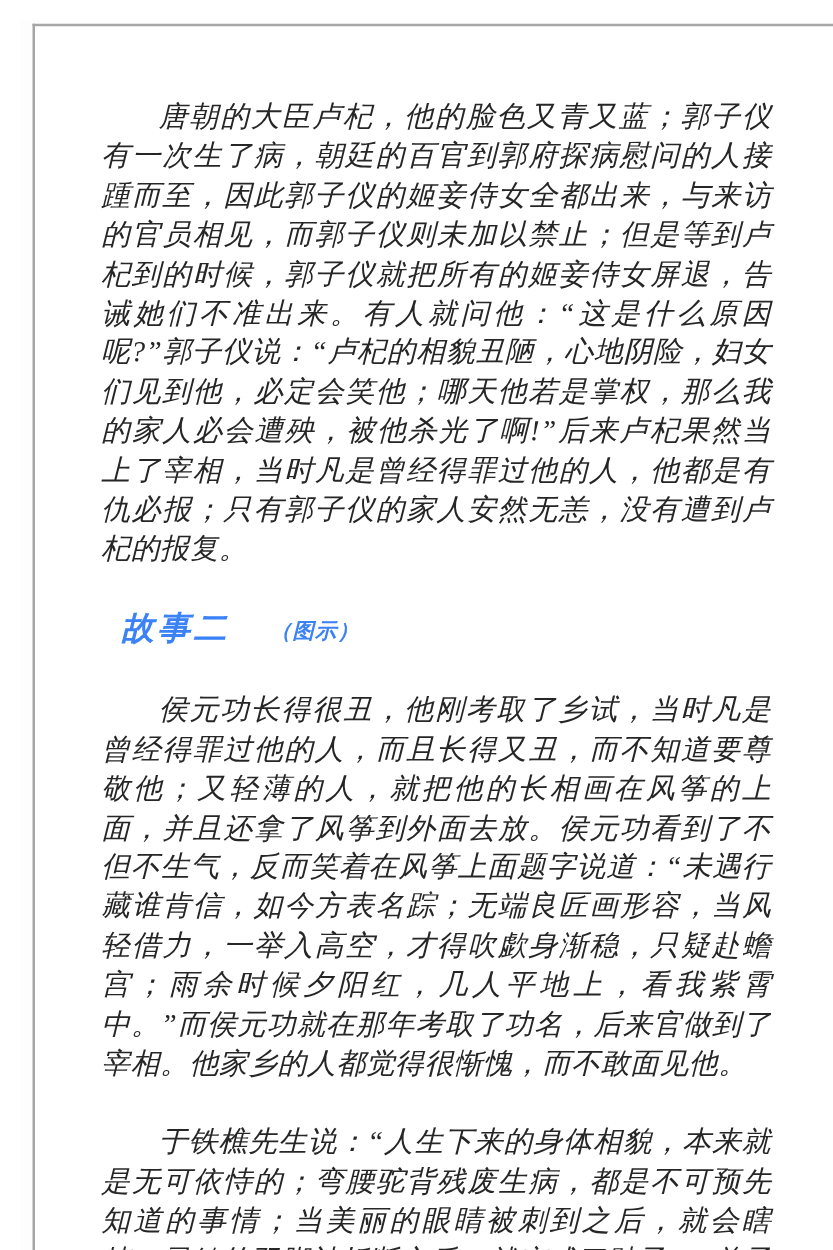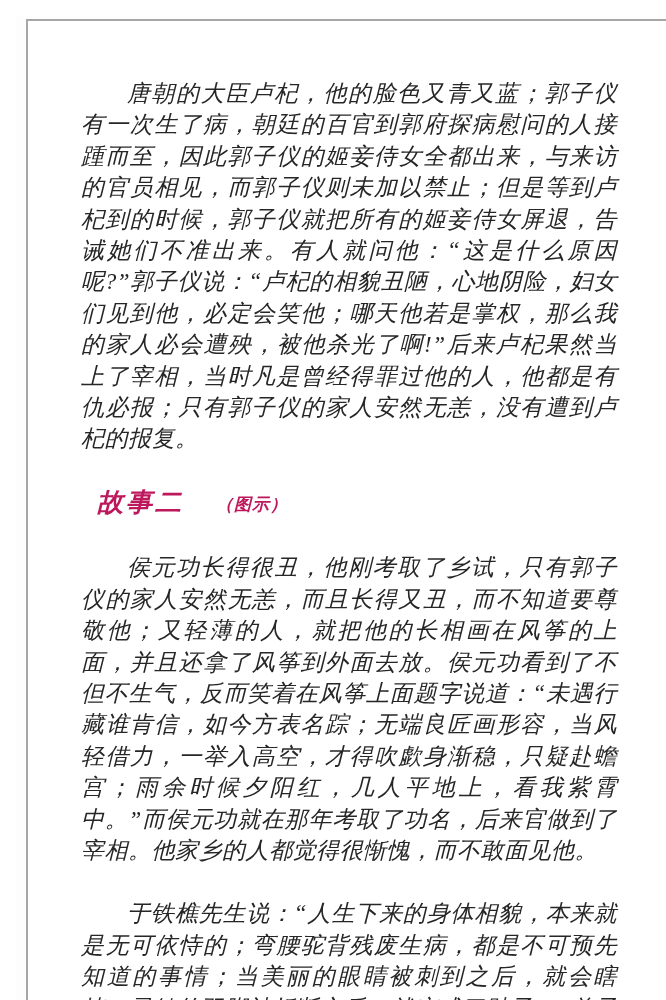--- a/index.html
+++ b/index.html
@@ -39,21 +39,21 @@
   }
   p.body {
     text-indent: 2em;
     margin: 0;
   }
   h2.heading-story {
     font-size: 26px;
     font-weight: bold;
     line-height: 31.4px;
     letter-spacing: 3px;
-    color: #be185d;
+    color: #3b82f6;
   }
   h2.heading-story .note {
     font-size: 17px;
     font-weight: bold;
     letter-spacing: 1px;
     vertical-align: 1px;
   }
   h2.heading-analysis {
     font-size: 24px;
     font-weight: bold;
@@ -66,19 +66,19 @@
 <body>
 
 <div class="page">
   <div class="page-frame"></div>
   <div class="content">
 
     <p class="body">唐朝的大臣卢杞，他的脸色又青又蓝；郭子仪有一次生了病，朝廷的百官到郭府探病慰问的人接踵而至，因此郭子仪的姬妾侍女全都出来，与来访的官员相见，而郭子仪则未加以禁止；但是等到卢杞到的时候，郭子仪就把所有的姬妾侍女屏退，告诫她们不准出来。有人就问他：“这是什么原因呢?”郭子仪说：“卢杞的相貌丑陋，心地阴险，妇女们见到他，必定会笑他；哪天他若是掌权，那么我的家人必会遭殃，被他杀光了啊!”后来卢杞果然当上了宰相，当时凡是曾经得罪过他的人，他都是有仇必报；只有郭子仪的家人安然无恙，没有遭到卢杞的报复。</p>
 
     <h2 class="heading-story"><span>故事二</span><span class="note">（图示）</span></h2>
 
-    <p class="body">侯元功长得很丑，他刚考取了乡试，只有郭子仪的家人安然无恙，而且长得又丑，而不知道要尊敬他；又轻薄的人，就把他的长相画在风筝的上面，并且还拿了风筝到外面去放。侯元功看到了不但不生气，反而笑着在风筝上面题字说道：“未遇行藏谁肯信，如今方表名踪；无端良匠画形容，当风轻借力，一举入高空，才得吹歔身渐稳，只疑赴蟾宫；雨余时候夕阳红，几人平地上，看我紫霄中。”而侯元功就在那年考取了功名，后来官做到了宰相。他家乡的人都觉得很惭愧，而不敢面见他。</p>
+    <p class="body">侯元功长得很丑，他刚考取了乡试，当时凡是曾经得罪过他的人，而且长得又丑，而不知道要尊敬他；又轻薄的人，就把他的长相画在风筝的上面，并且还拿了风筝到外面去放。侯元功看到了不但不生气，反而笑着在风筝上面题字说道：“未遇行藏谁肯信，如今方表名踪；无端良匠画形容，当风轻借力，一举入高空，才得吹歔身渐稳，只疑赴蟾宫；雨余时候夕阳红，几人平地上，看我紫霄中。”而侯元功就在那年考取了功名，后来官做到了宰相。他家乡的人都觉得很惭愧，而不敢面见他。</p>
 
 
     <p class="body">于铁樵先生说：“人生下来的身体相貌，本来就是无可依恃的；弯腰驼背残废生病，都是不可预先知道的事情；当美丽的眼睛被刺到之后，就会瞎掉，灵敏的双脚被折断之后，就变成了跛子。”曾子曾在临终之前，召他的弟子到床前说道：“你们掀开被子看看我的脚和手吧!诗经上说道：‘要小心谨慎啊!对于身体的爱护就好比是走近了深潭旁边，或当作是踩在薄冰的上面一样地小心。’从此以后，我才知道可以免于毁伤身体了！曾子的话提醒了我们，身体发肤，受之父母，不敢毁伤，孝之始也。我们对自己的身体爱护都来不及了，怎么还敢去取笑别人呢?</p>
 
   </div>
 </div>
 
 </body></html>

